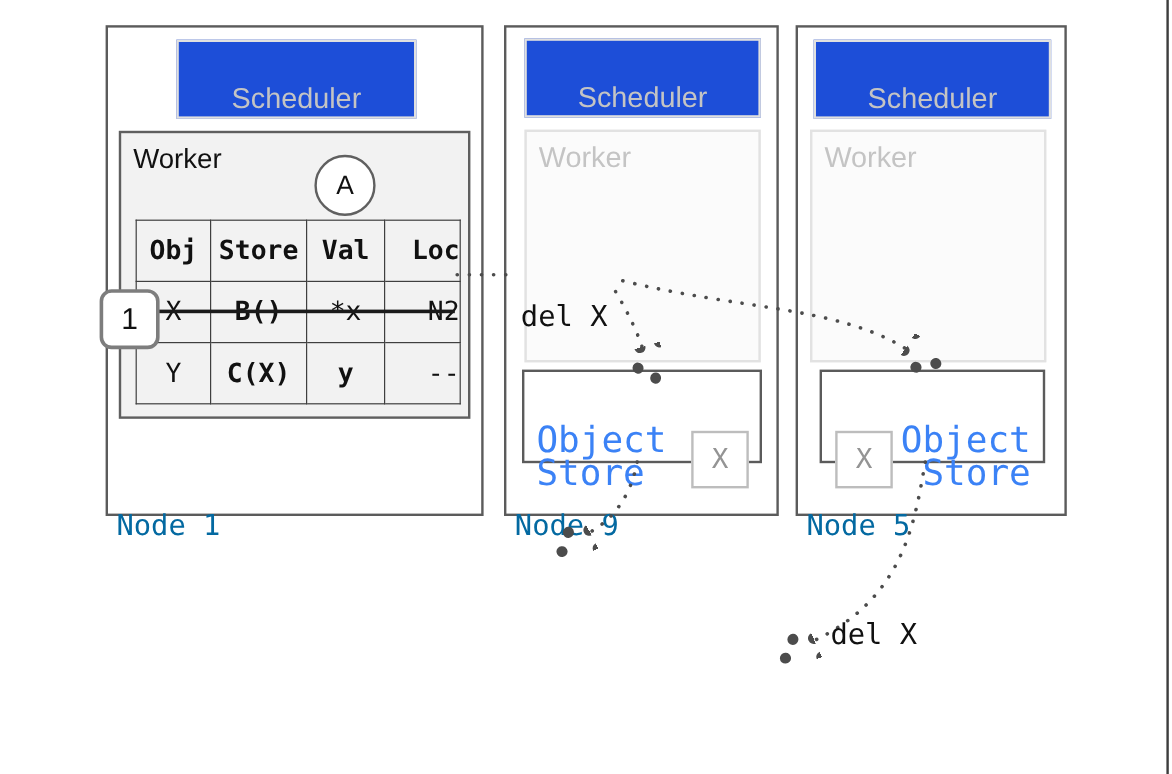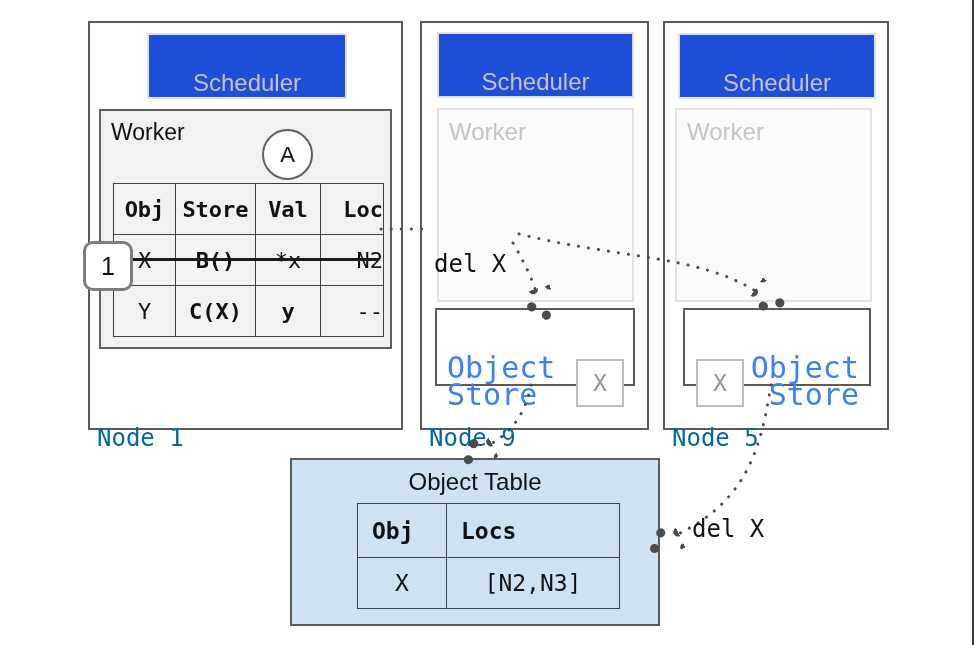--- a/index.html
+++ b/index.html
@@ -154,35 +154,20 @@
         <div>Object</div>
         <div>Store</div>
       </div>
     </div>
     <div class="node-label mono">Node 5</div>
   </div>
 
   <div class="del-x mono" id="del-x-top">del X</div>
   <div class="del-x mono" id="del-x-bottom">del X</div>
 
-  <div id="object-table-box">
-    <div id="object-table-title">Object Table</div>
-    <table class="otable">
-      <tbody>
-          <tr class="hrow">
-        <td class="oc1">Obj</td>
-        <td class="oc2">Locs</td>
-      </tr>
-      <tr class="drow">
-        <td class="oc1">X</td>
-        <td class="oc2">[N2,N3]</td>
-      </tr>
-    </tbody>
-      </table>
-  </div>
 
   <svg id="arrow-layer" viewBox="0 0 977 645">
     <defs>
       <marker id="ah" viewBox="0 0 12 10" refX="1" refY="5" markerWidth="12" markerHeight="10" orient="auto">
         <path d="M0,0 L12,5 L0,10 Z" fill="#4f4f4f"></path>
       </marker>
     </defs>
     <path d="M 381 229 L 431 229"></path>
     <path d="M 513 243 Q 530 272 536 292" marker-end="url(#ah)"></path>
     <path d="M 519 234 C 615 258 700 255 757 292" marker-end="url(#ah)"></path>

